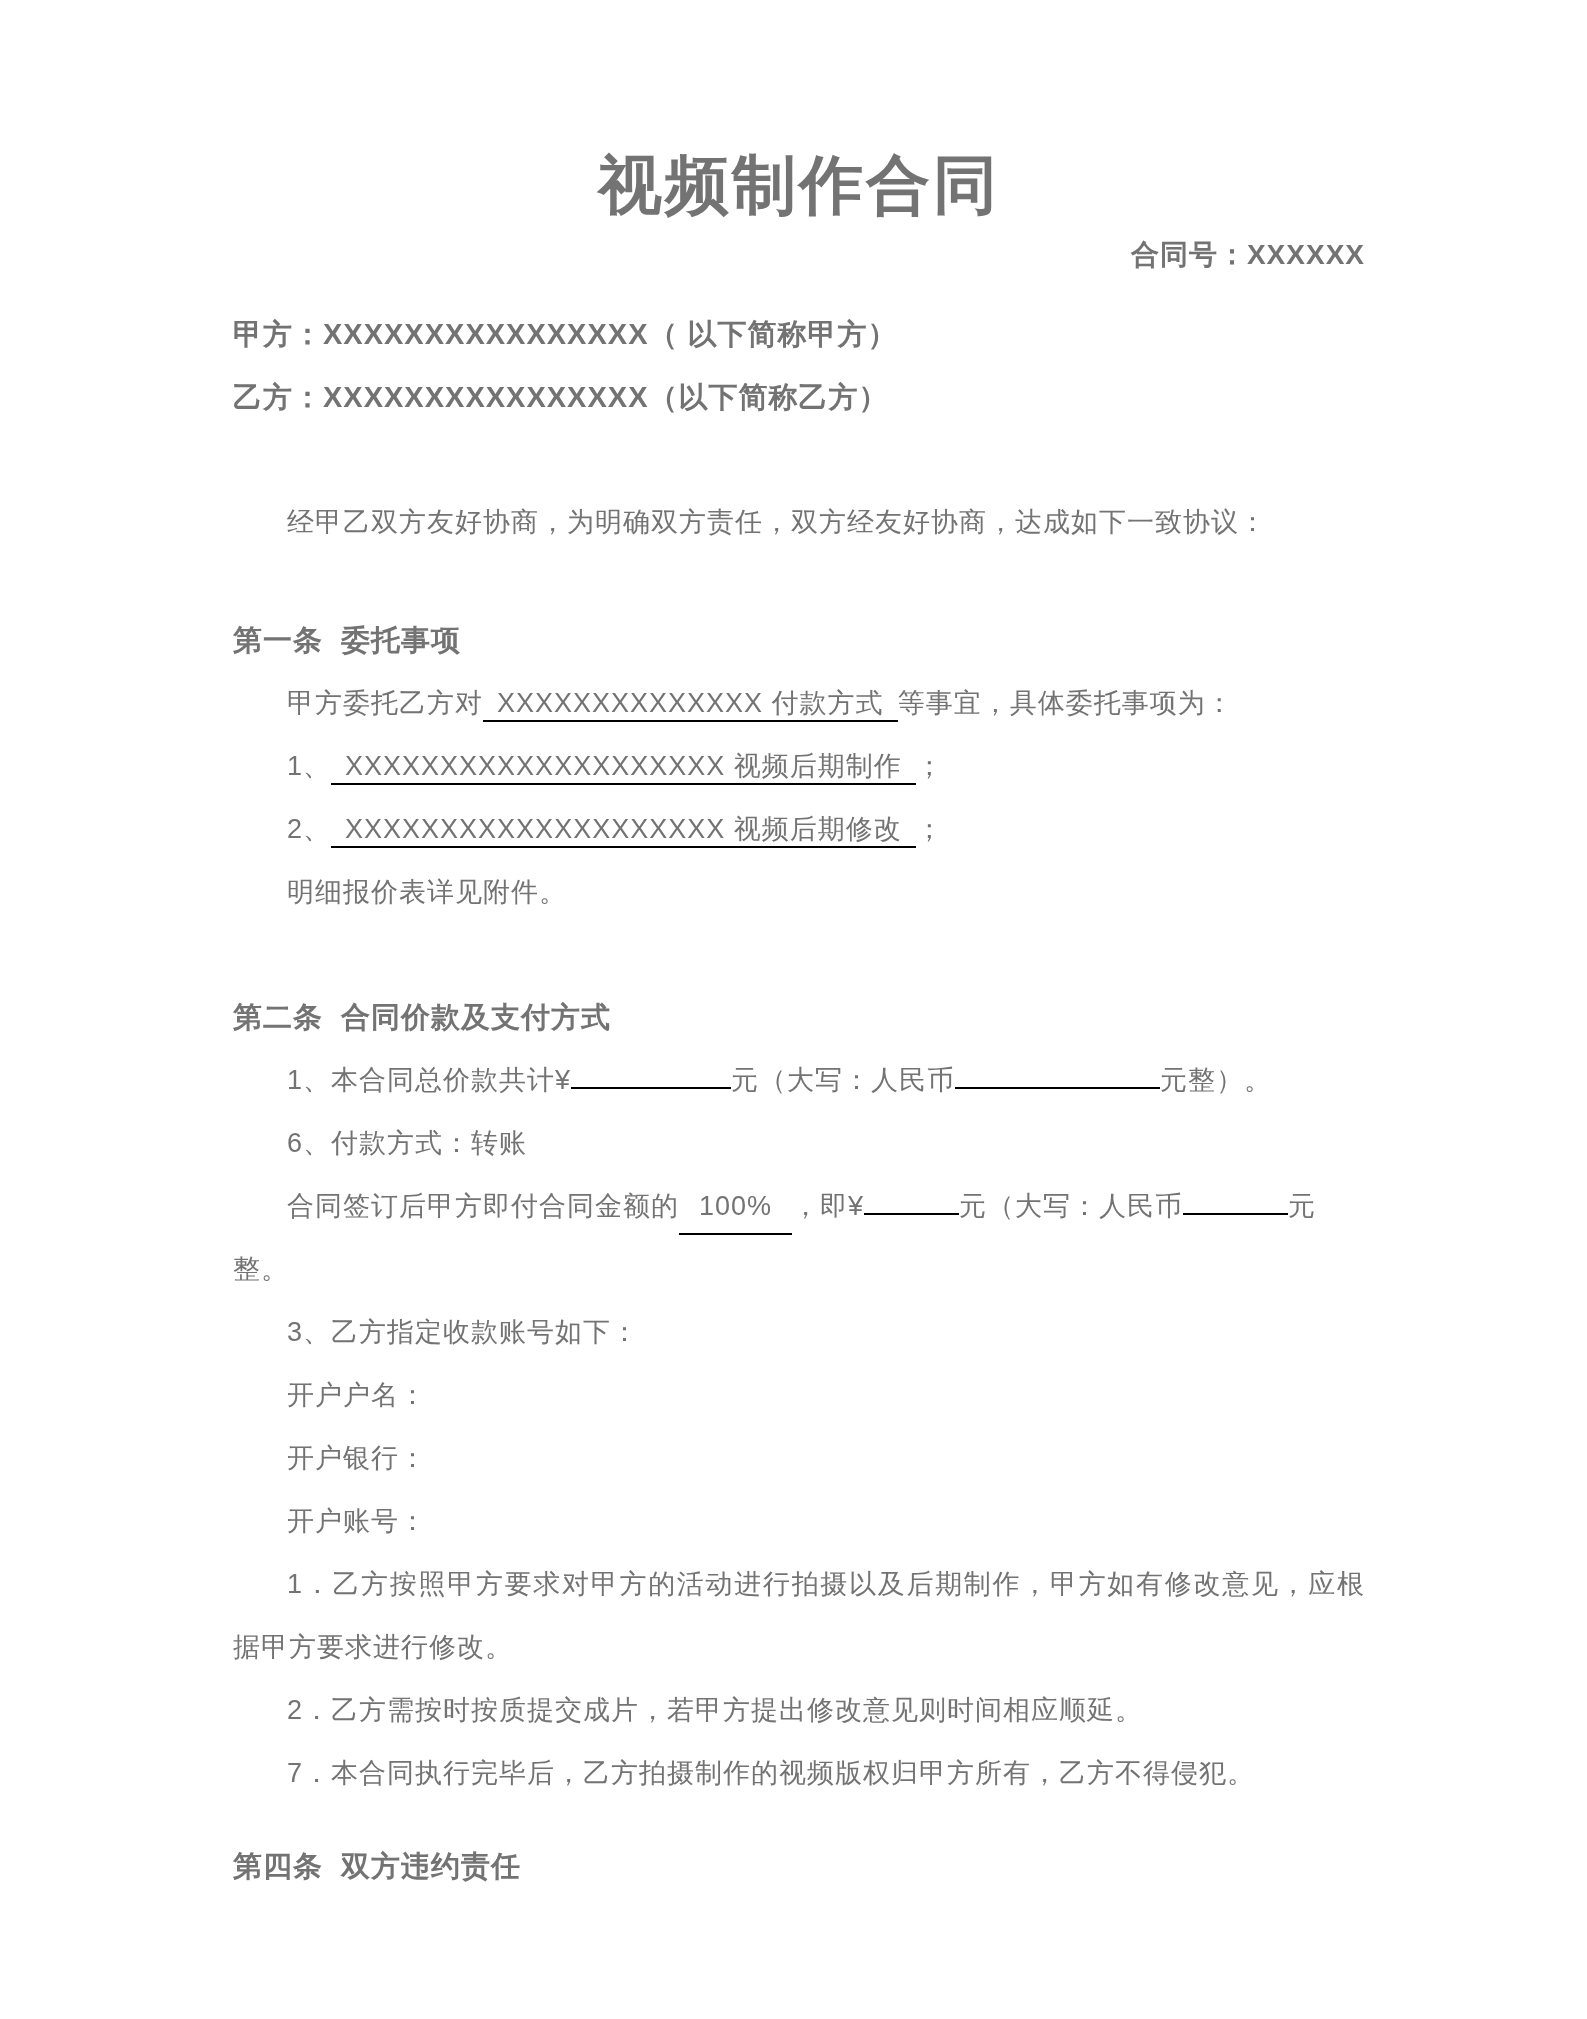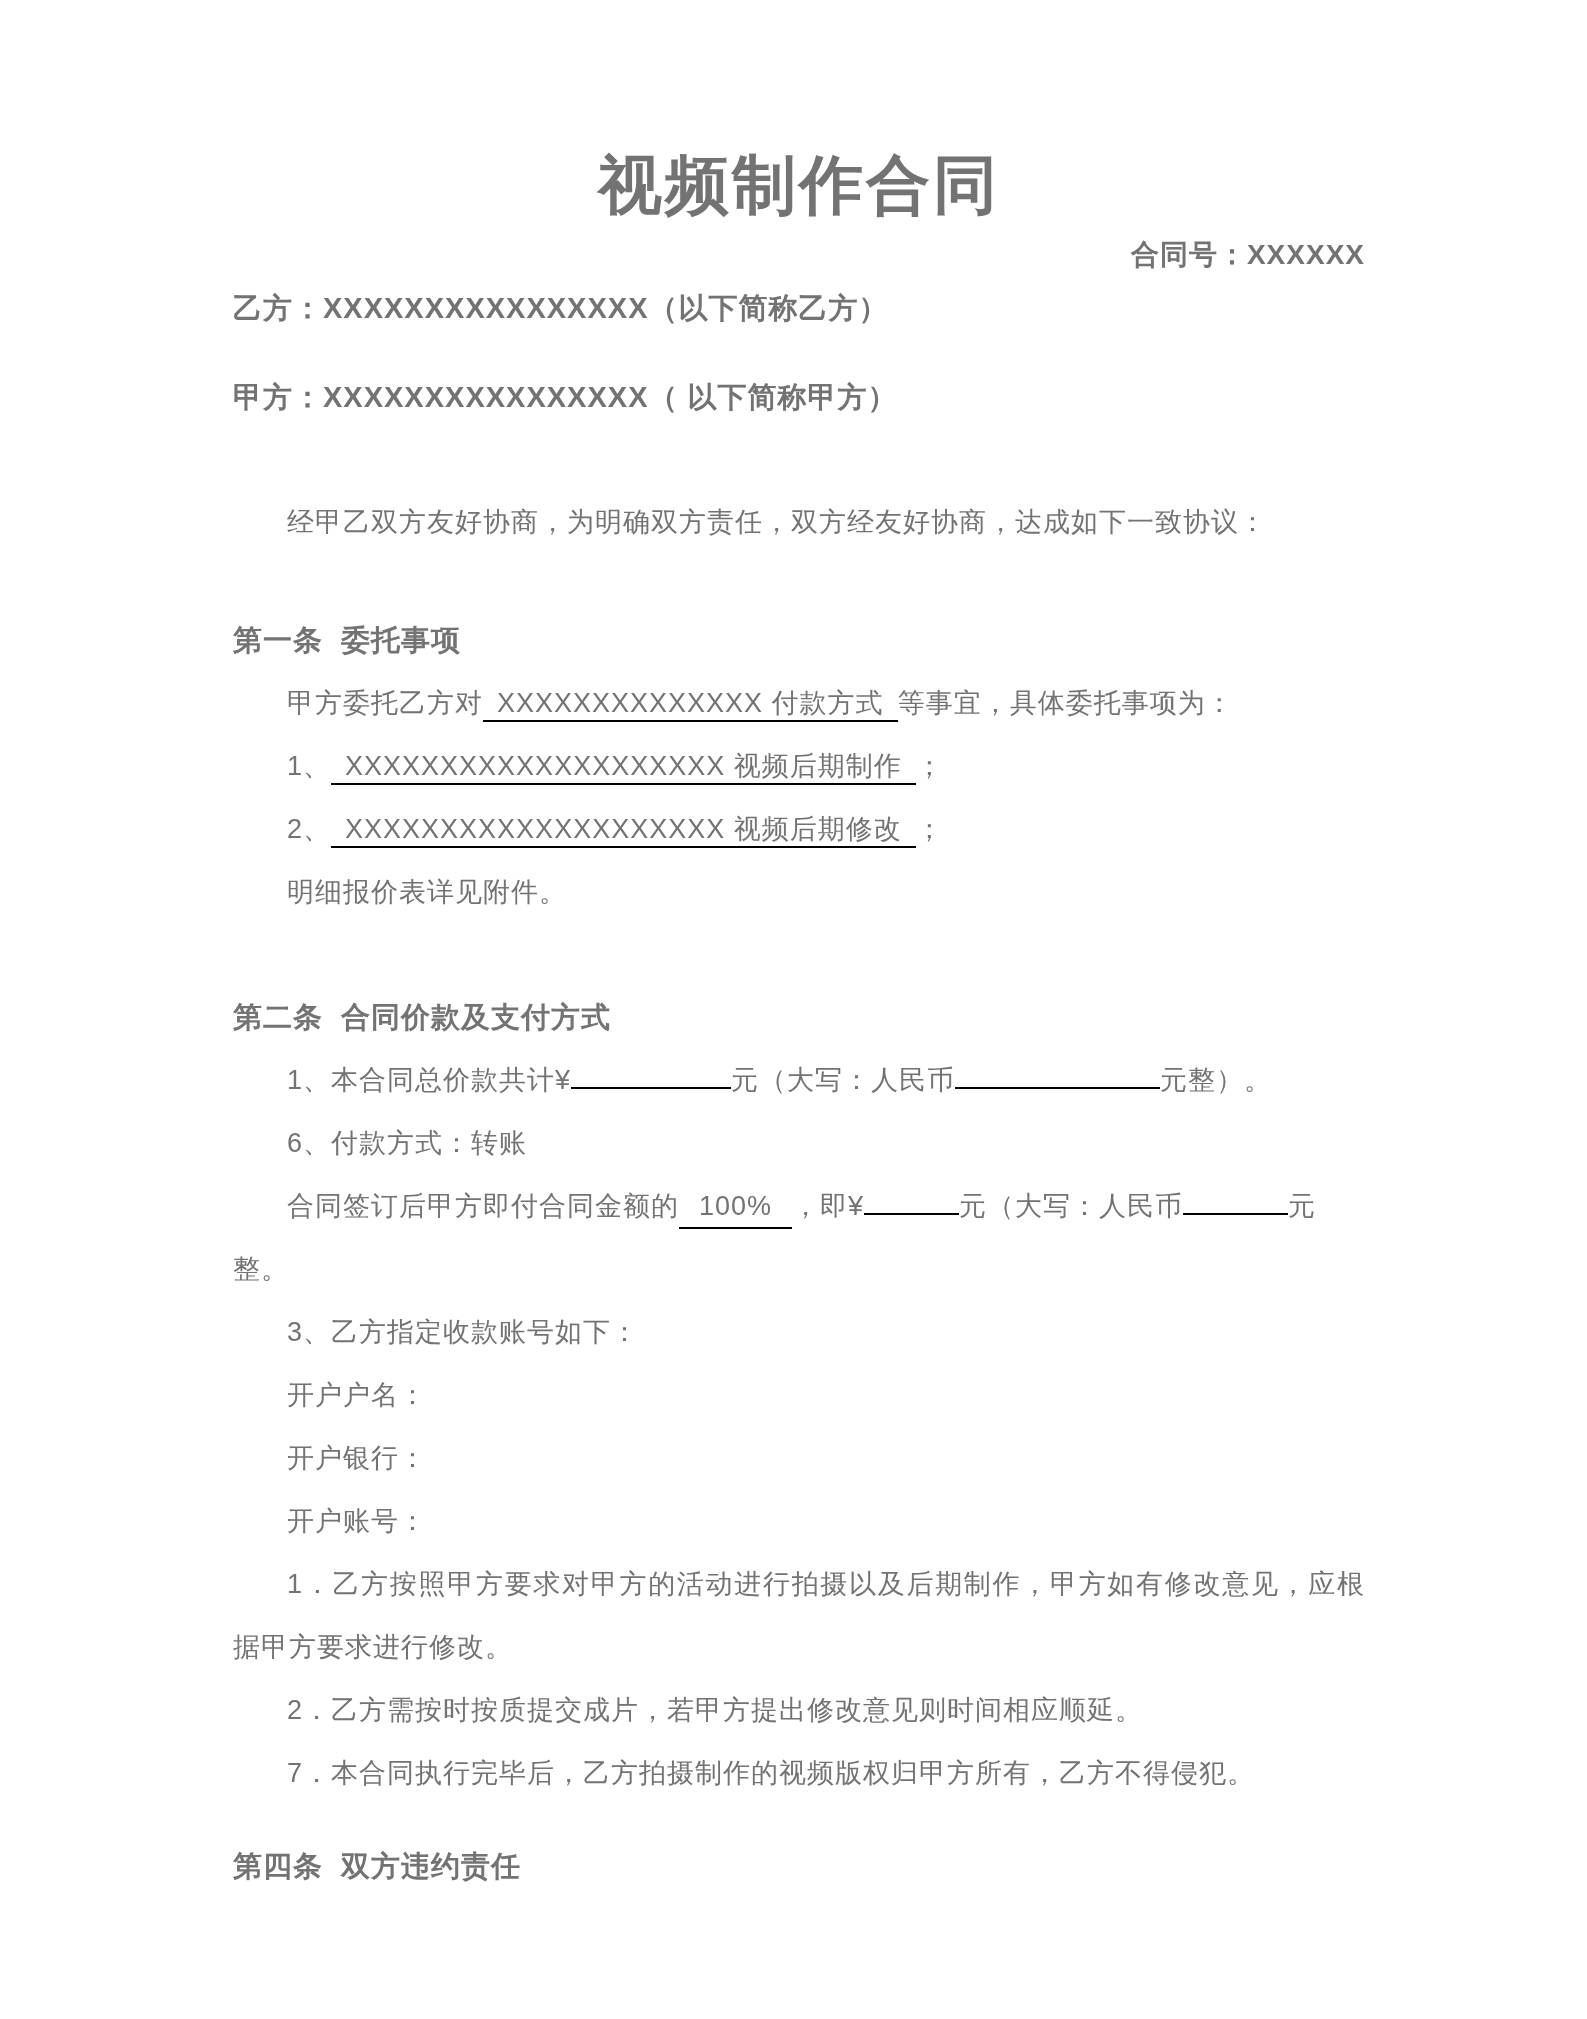--- a/index.html
+++ b/index.html
@@ -46,21 +46,21 @@
   .intro-gap { margin-top: 62px; }
   .h1-gap { margin-top: 55px; }
   .h2-gap { margin-top: 62px; }
   .h3-gap { margin-top: 52px; }
   .h4-gap { margin-top: 30px; }
   .heading { font-size: 29px; font-weight: bold; }
   .u {
     border-bottom: 2px solid #000000;
     padding: 0 14px 2px 14px;
   }
-  .u-pct { border-bottom: 2px solid #000000; padding: 0 20px 6px 20px; }
+  .u-pct { border-bottom: 2px solid #000000; padding: 0 20px 12px 20px; }
   .blank {
     display: inline-block;
     border-bottom: 2px solid #000000;
     height: 30px;
     vertical-align: baseline;
   }
   .w160 { width: 160px; }
   .w205 { width: 205px; }
   .w95  { width: 95px; }
   .w105 { width: 105px; }
@@ -68,22 +68,22 @@
 </style>
 </head>
 <body>
 
 <div class="page">
 
   <div class="title">视频制作合同</div>
 
   <div class="contract-no">合同号：XXXXXX</div>
 
+  <div class="line party party-a">甲方：XXXXXXXXXXXXXXXX（ 以下简称甲方）</div>
   <div class="line party">乙方：XXXXXXXXXXXXXXXX（以下简称乙方）</div>
-  <div class="line party party-a">甲方：XXXXXXXXXXXXXXXX（ 以下简称甲方）</div>
 
   <div class="line indent intro-gap">经甲乙双方友好协商，为明确双方责任，双方经友好协商，达成如下一致协议：</div>
 
   <div class="line heading h1-gap">第一条  委托事项</div>
 
   <div class="line indent"><span>甲方委托乙方对</span><span class="u">XXXXXXXXXXXXXX 付款方式</span><span>等事宜，具体委托事项为：</span></div>
 
   <div class="line indent"><span>1、</span><span class="u">XXXXXXXXXXXXXXXXXXXX 视频后期制作</span><span>；</span></div>
 
   <div class="line indent"><span>2、</span><span class="u">XXXXXXXXXXXXXXXXXXXX 视频后期修改</span><span>；</span></div>

